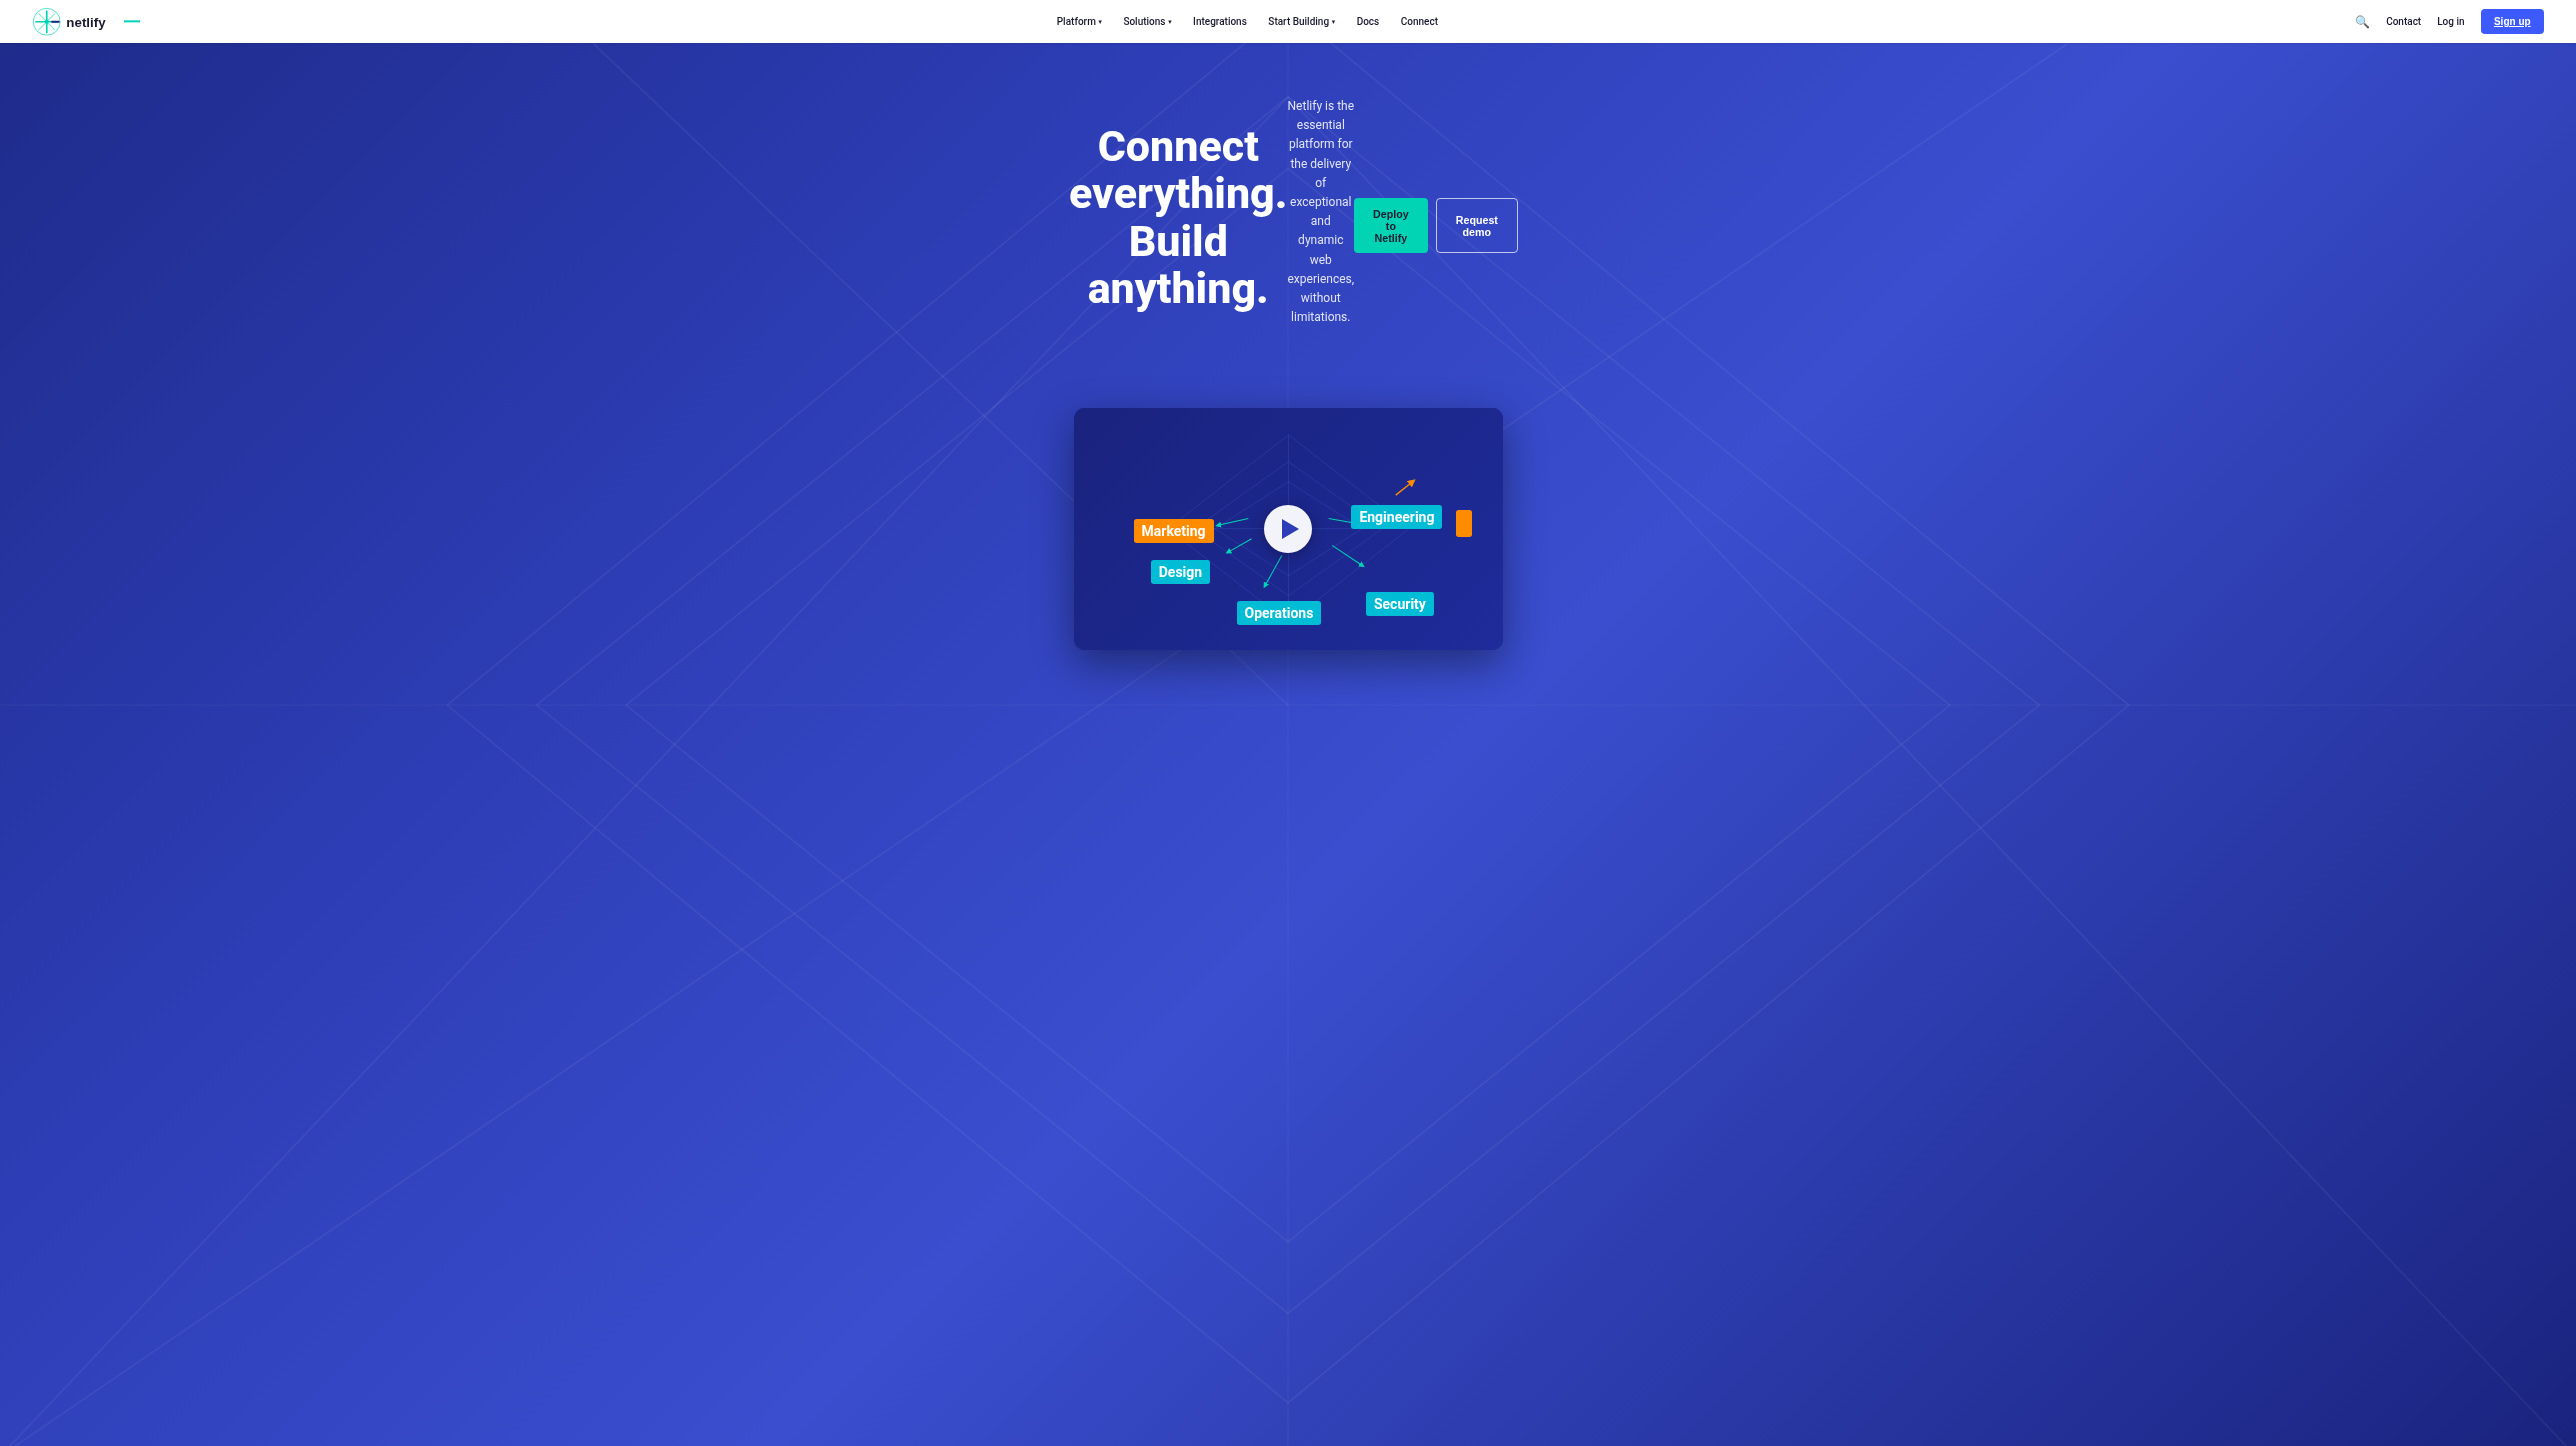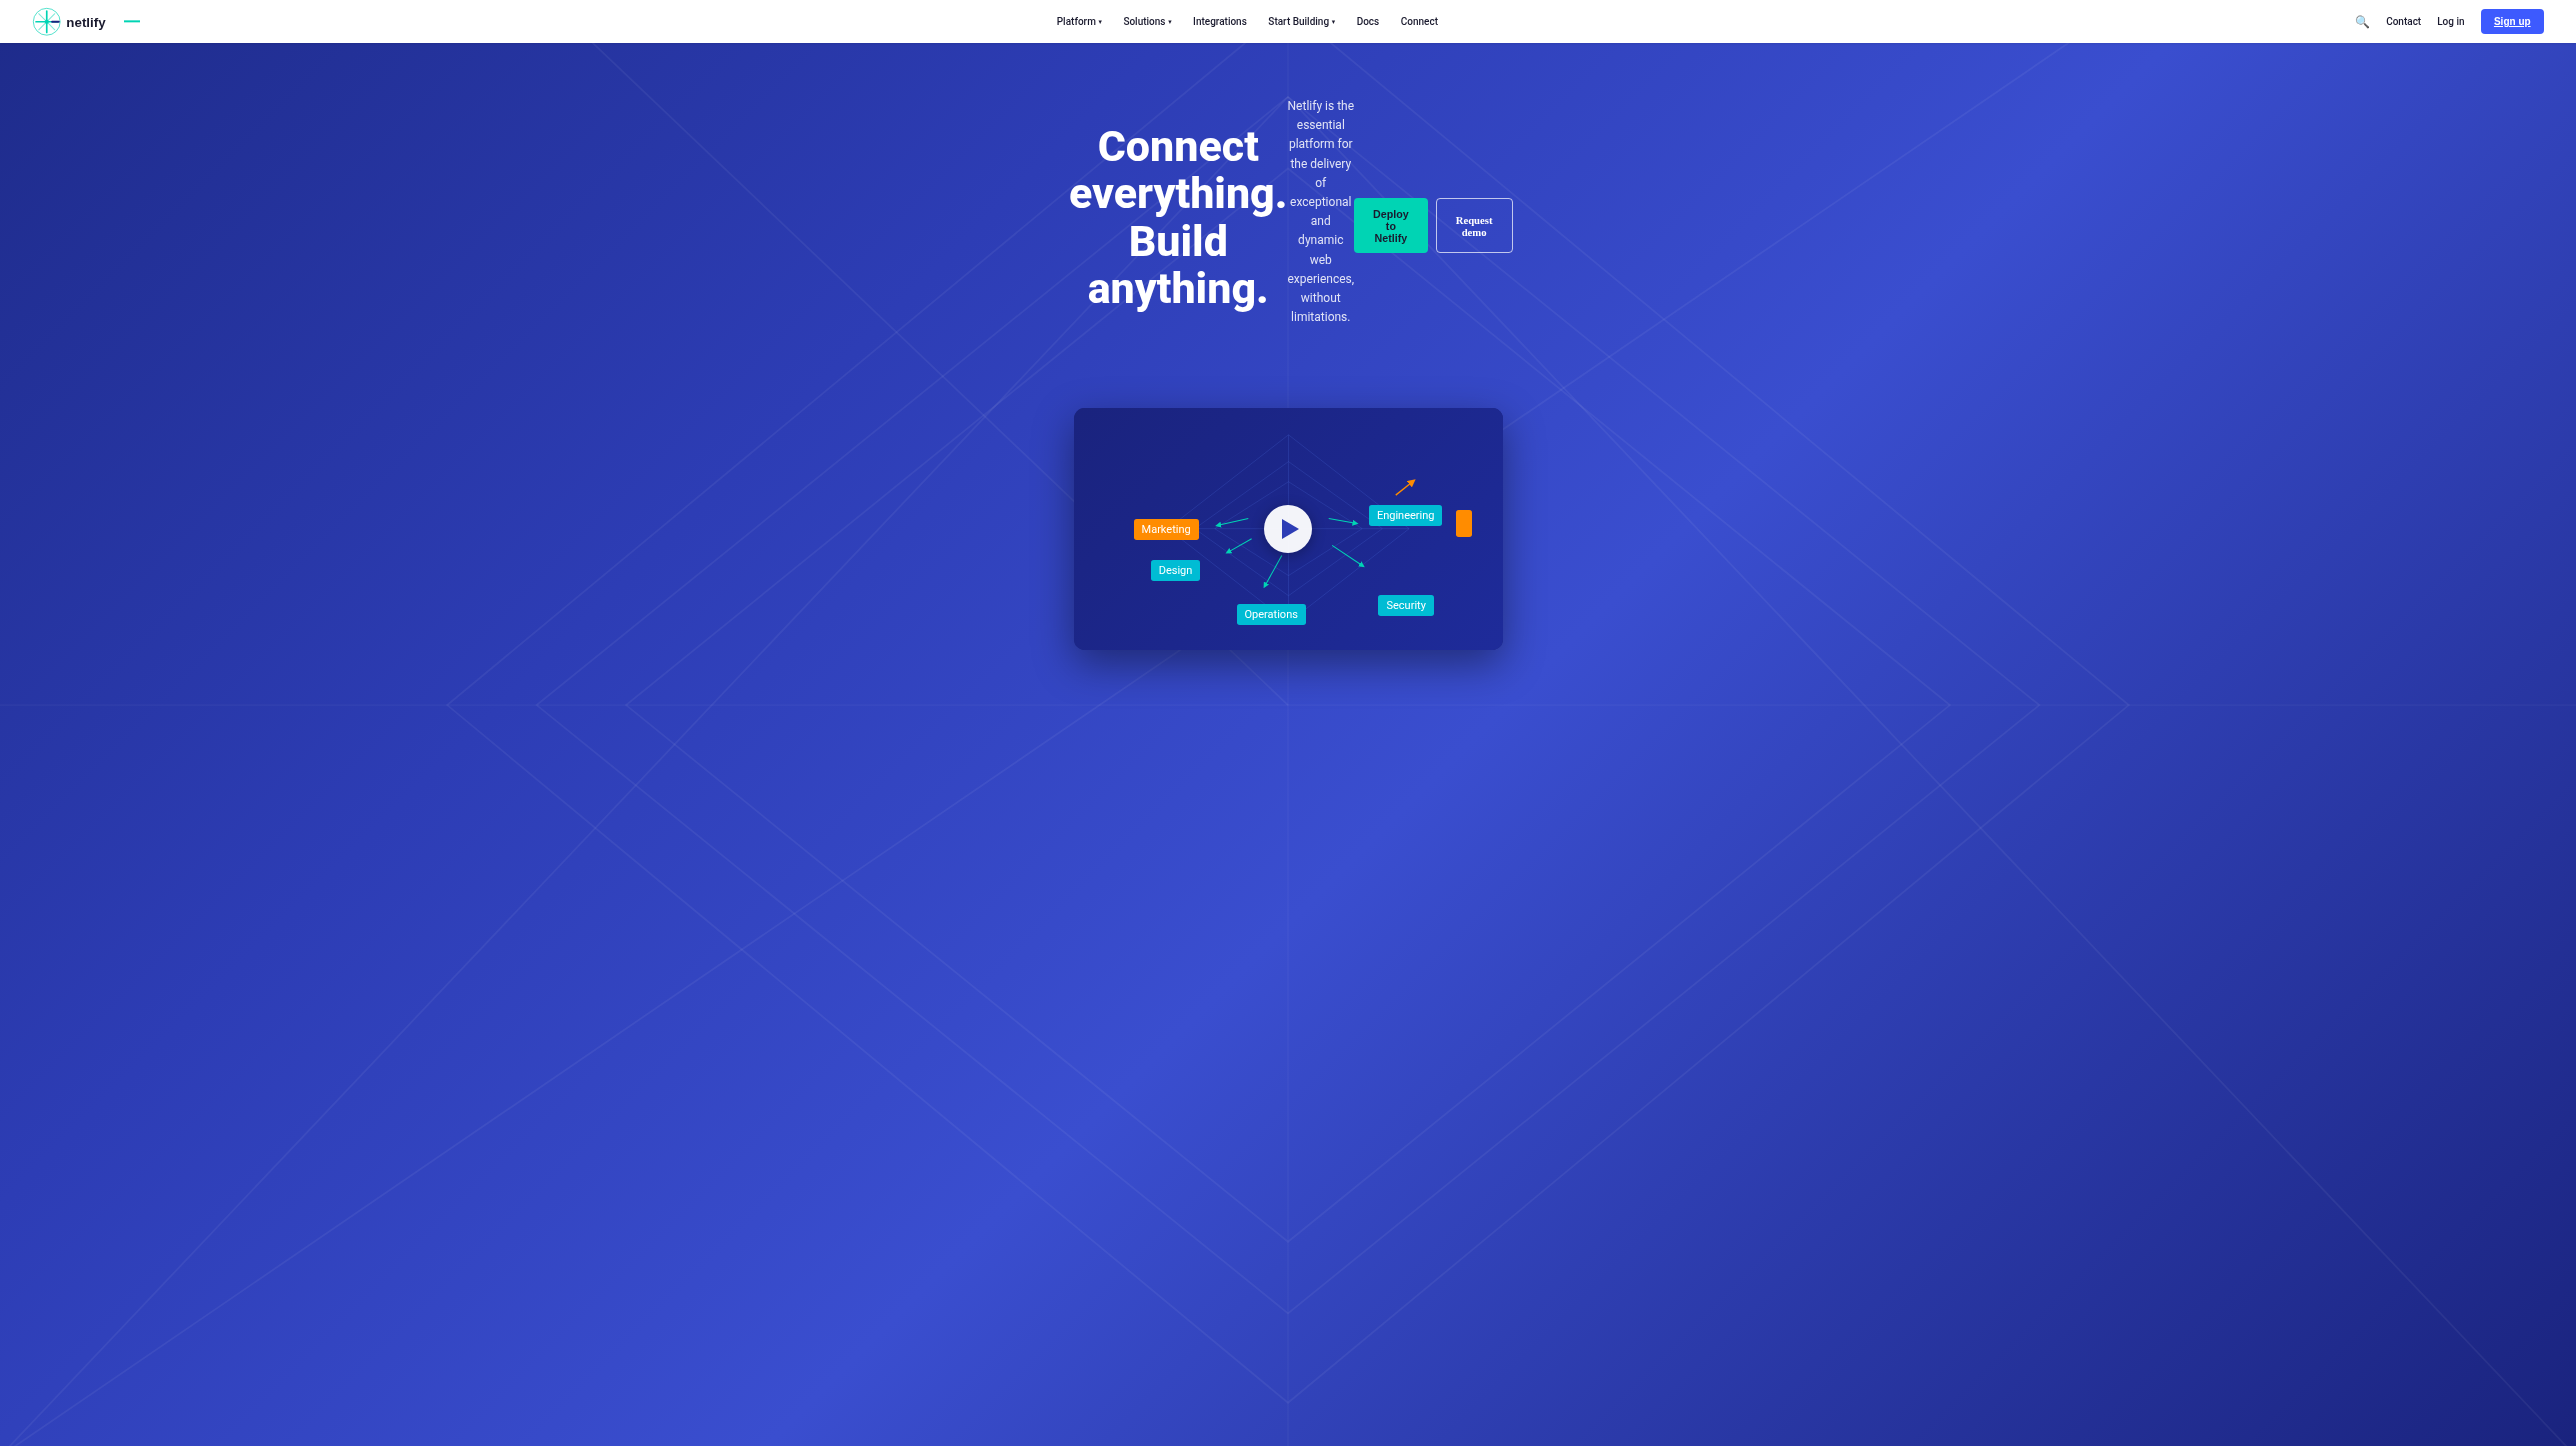--- a/index.html
+++ b/index.html
@@ -59,21 +59,21 @@
       line-height: 1.6; margin-bottom: 27px; max-width: 349px;
     }
     .hero-ctas { display: flex; gap: 8px; }
     .btn-deploy {
       background: #00d4b4; color: #1a1a2e; border: none; border-radius: 4px;
       padding: 9.4px 19px; font-size: 10.7px; font-weight: 700; cursor: pointer;
     }
     .btn-demo {
       background: transparent; color: #fff;
       border: 1.3px solid rgba(255,255,255,0.7); border-radius: 4px;
-      padding: 9.4px 19px; font-size: 10.7px; font-weight: 700; cursor: pointer; font-family: Liberation Serif, serif;
+      padding: 9.4px 19px; font-size: 10.7px; font-weight: 700; cursor: pointer;
     }
 
     
     .video-card {
       position: relative; z-index: 2;
       width: 429px; max-width: 90vw;
       background: #1a237e;
       border-radius: 10.7px; overflow: hidden;
       margin-top: 27px;
       box-shadow: 0 13.4px 40px rgba(0,0,0,0.4);
@@ -87,21 +87,21 @@
     }
 
     
     .diagram-svg {
       position: absolute; inset: 0; width: 100%; height: 100%;
     }
 
     
     .fl {
       position: absolute;
-      font-size: 11px; font-weight: 400;
+      font-size: 14px; font-weight: 700;
       padding: 4px 8px; border-radius: 2.7px;
       color: #fff;
     }
     .fl-marketing { background: #ff8c00; top: 46%; left: 14%; }
     .fl-engineering { background: #00bcd4; top: 40%; right: 14%; }
     .fl-design { background: #00bcd4; top: 63%; left: 18%; text-align: center; }
     .fl-security { background: #00bcd4; bottom: 14%; right: 16%; }
     .fl-operations { background: #00bcd4; bottom: 10%; left: 38%; }
     .fl-extra { background: #ff8c00; width: 5.4px; height: 27px; top: 42%; right: 7%; }
 

